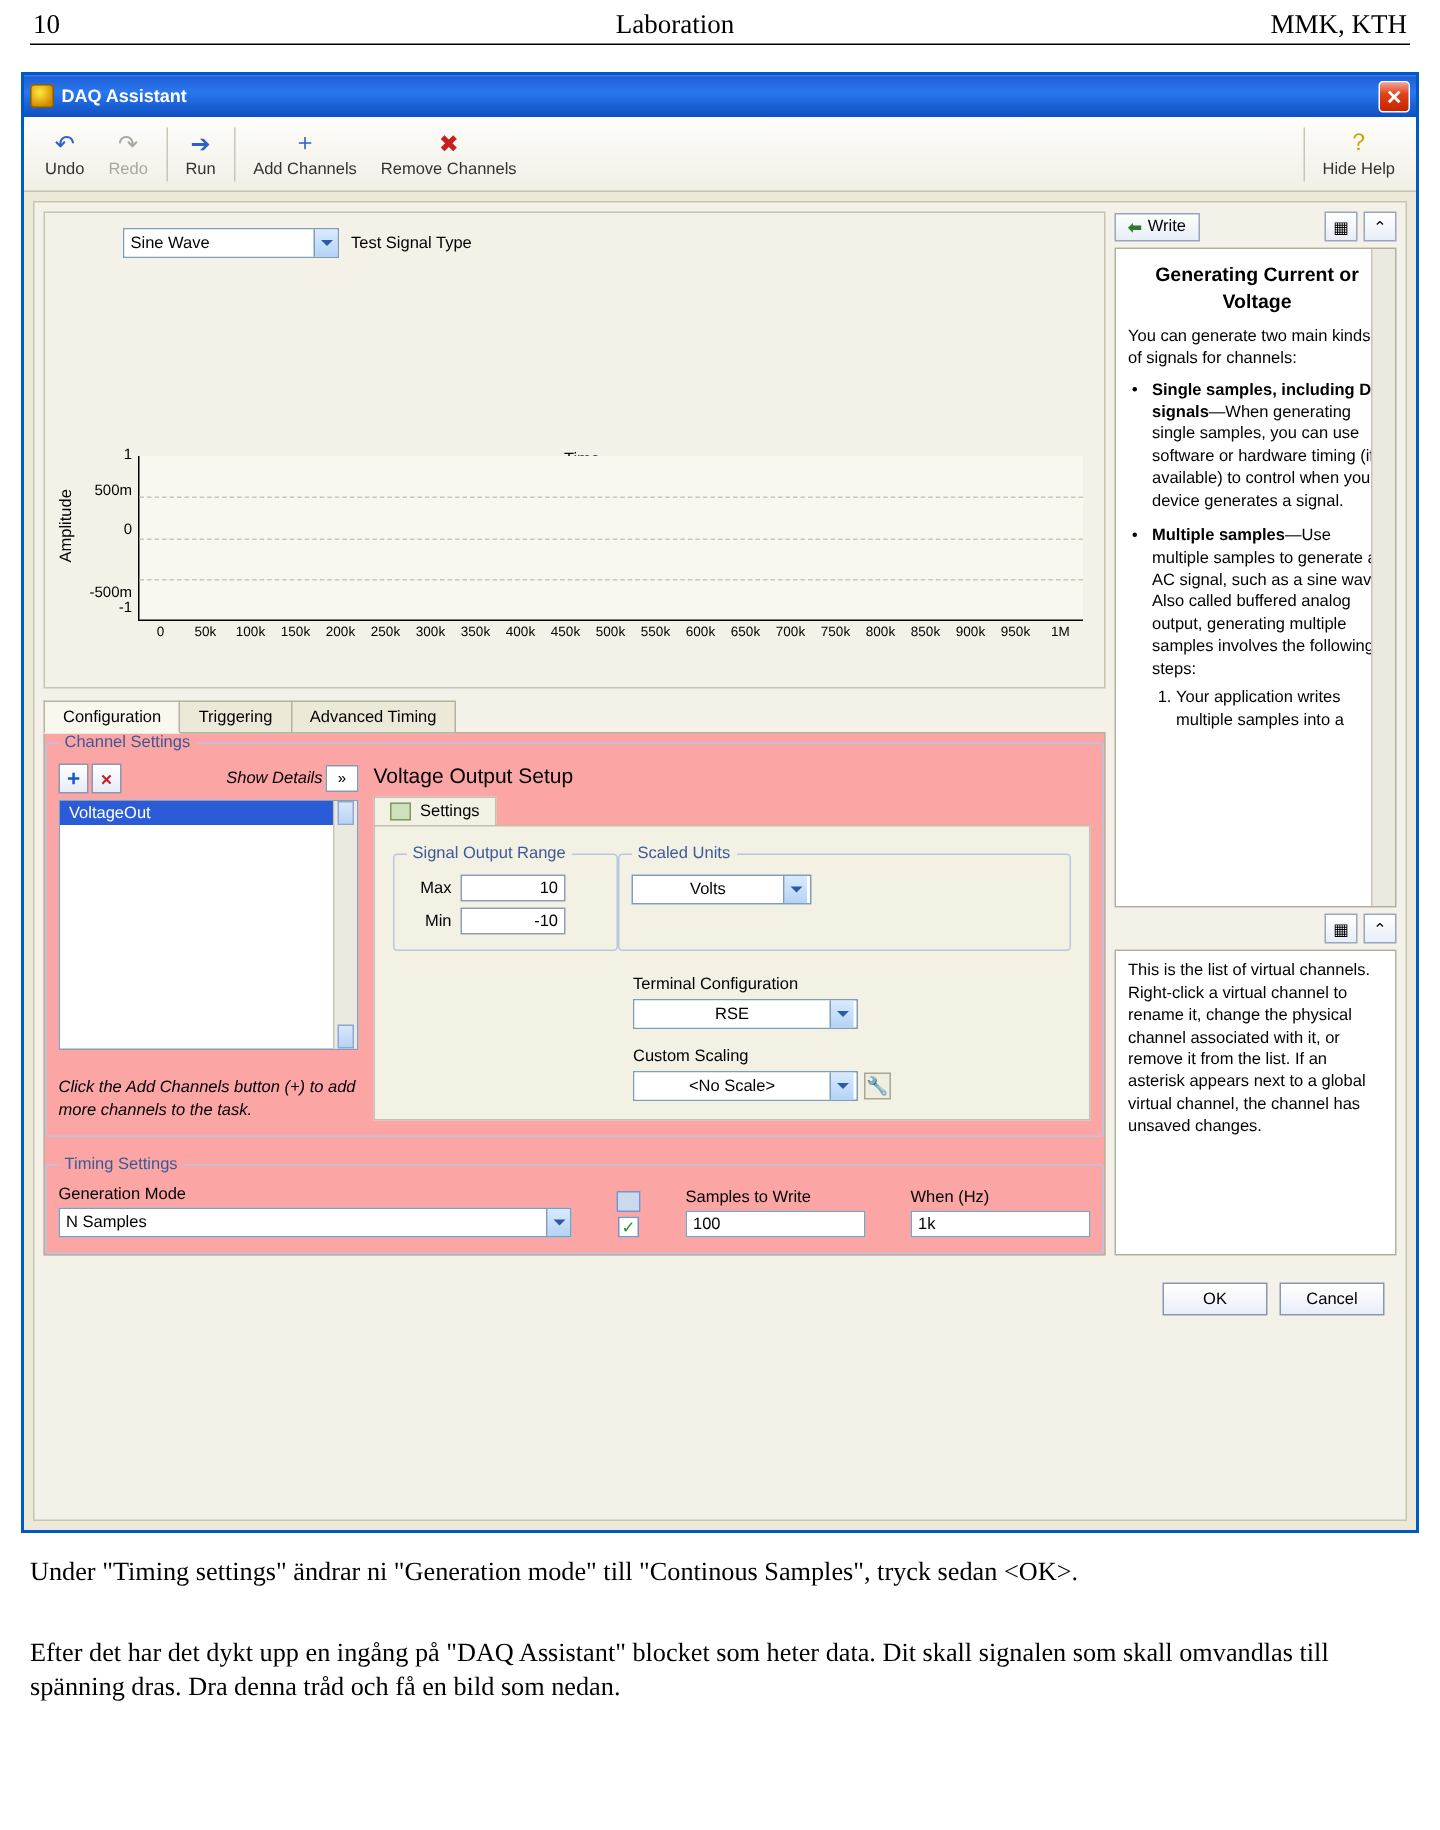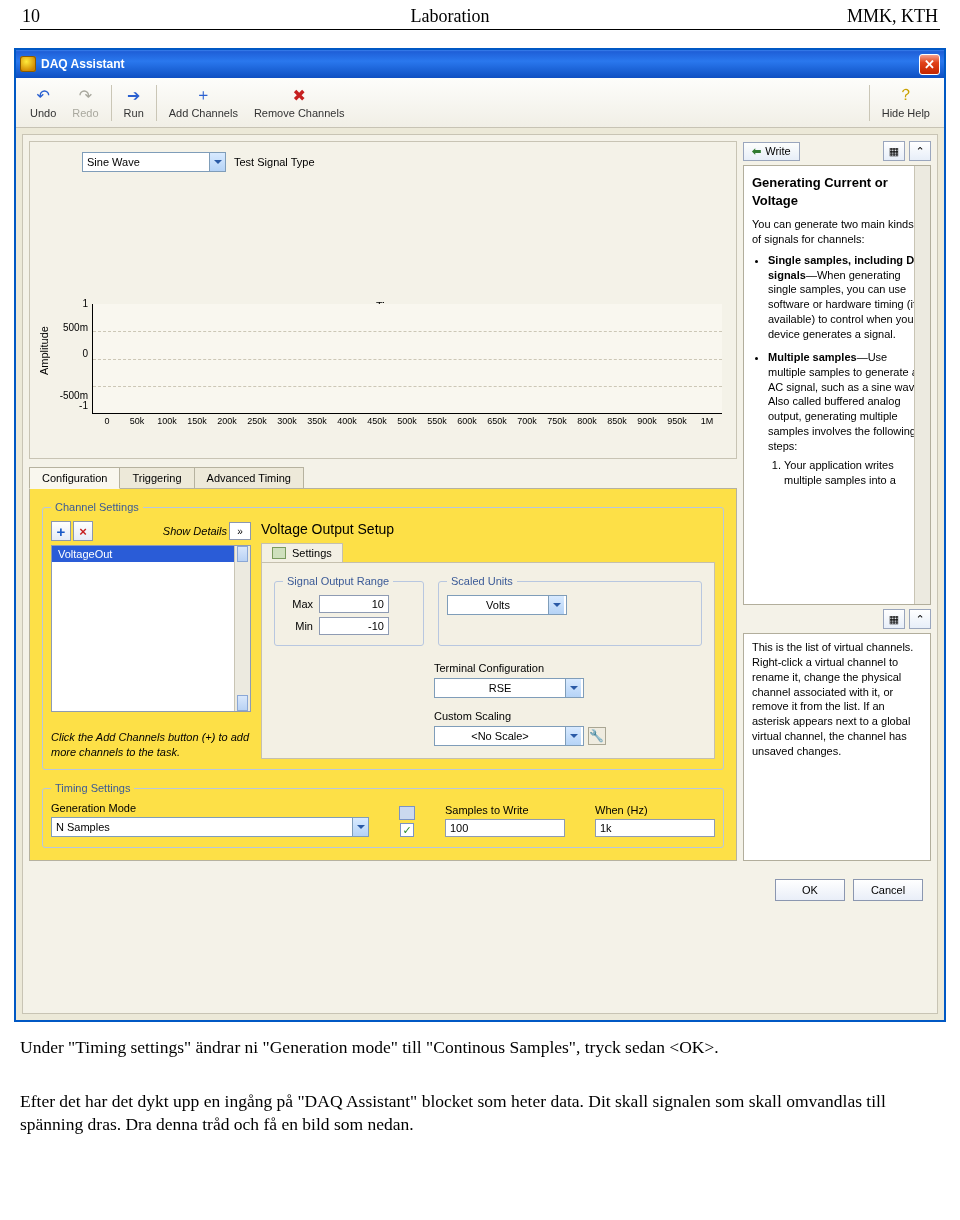--- a/index.html
+++ b/index.html
@@ -44,21 +44,21 @@
   .plot .xlbl { text-align: center; font-size: 11px; margin-top: 2px; }
   .plot .grid { position: absolute; left: 44px; right: 6px; top: 4px; height: 110px; background: #f9f7ef; border-bottom: 1px solid #000; border-left: 1px solid #000; }
   .plot .ytick { position: absolute; left: 6px; width: 34px; text-align: right; font-size: 10px; }
   .plot .xticks { position: absolute; left: 44px; right: 6px; top: 116px; font-size: 9px; display: flex; justify-content: space-between; }
   .plot .xticks span{flex:1;text-align:center;white-space:nowrap;}
   .gridline { position:absolute; left:0; right:0; border-top:1px dashed #ccc7b6; }
 
   .tabs { display: flex; margin-top: 2px; }
   .tab { padding: 4px 12px; border: 1px solid #b6b29f; background: #ede9d9; font-size: 11px; position: relative; margin-right: -1px; }
   .tab.active { background: #f9f7ee; border-bottom-color: #f9f7ee; z-index: 2; }
-  .tabpanel { border: 1px solid #b6b29f; background: #fde047; padding: 12px; margin-top: -1px; }
+  .tabpanel { border: 1px solid #b6b29f; background: #fca5a5; padding: 0; margin-top: -1px; }
 
   fieldset.xp { border: 1px solid #b8c7e0; border-radius: 3px; padding: 8px 8px 10px; margin: 0; }
   fieldset.xp > legend { color: #3b5a97; font-size: 11px; padding: 0 4px; }
 
   .chan-row { display: flex; gap: 10px; }
   .chan-list-wrap { width: 200px; display: flex; flex-direction: column; }
   .chan-toolbar { display: flex; align-items: center; gap: 2px; margin-bottom: 4px; }
   .sq-btn { width: 20px; height: 20px; border: 1px solid #8b97b0; background: linear-gradient(#fff,#e6ecf6); display:flex;align-items:center;justify-content:center; font-weight:bold; }
   .sq-btn.add { color:#1a5ac7; font-size:15px; }
   .sq-btn.rem { color:#c62020; font-size:13px; }
@@ -69,21 +69,21 @@
   .chan-list-box .vsb { position:absolute; right:0; top:0; bottom:0; width:16px; background:#eceae0; border-left:1px solid #c8c4b4; }
   .chan-list-box .vsb::before,.chan-list-box .vsb::after{content:"";position:absolute;left:2px;right:2px;height:14px;background:linear-gradient(#d9e7fb,#b9d2f4);border:1px solid #8aa7d6;}
   .chan-list-box .vsb::before{top:0;} .chan-list-box .vsb::after{bottom:0;}
   .chan-hint { font-style: italic; font-size: 11px; margin-top: 18px; line-height: 1.3; }
 
   .setup-col { flex: 1; }
   .setup-title { font-size: 14px; margin: 0 0 6px; }
   .subtab { display:inline-flex; align-items:center; gap:6px; padding:3px 10px; background:#f3f0e4; border:1px solid #c5c0ae; border-bottom:none; font-size:11px; }
   .subtab .ic{width:14px;height:12px;background:#cfe0bd;border:1px solid #7a9a5e;}
   .setup-body { border:1px solid #c5c0ae; background:#f3f0e4; padding:12px; }
-  .frow { display:flex; gap:14px; margin-bottom:16px; }
+  .frow { display:flex; margin-bottom:16px; }
   .ffield { display:flex; flex-direction:column; gap:4px; font-size:11px; }
   .ffield .pair { display:flex; align-items:center; gap:6px; }
   .ffield .pair .k{width:30px;text-align:right;}
   .txt { background:#fff; border:1px solid #8e9bb3; height:18px; padding:0 4px; font:inherit; text-align:right; }
   .wrench { width:18px;height:18px;border:1px solid #a9a693;background:#efece0;display:flex;align-items:center;justify-content:center;font-size:12px;color:#555;}
 
   .timing-row { display:flex; gap:30px; align-items:flex-end;}
   .timing-row .col { display:flex; flex-direction:column; gap:3px; font-size:11px; }
   .stack-dd { display:flex; align-items:center; gap:4px;}
   .mini-ic{width:16px;height:14px;background:#cbd9ef;border:1px solid #7a93c6;}
@@ -91,21 +91,21 @@
 
   .btn-row { display:flex; justify-content:flex-end; gap:8px; margin:18px 8px 6px;}
   .btn { min-width:70px; height:22px; border:1px solid #8b97b0; background:linear-gradient(#fff,#e9eef8); padding:0 14px; font:inherit; }
 
   
   .help-bar { display:flex; align-items:center; gap:4px; }
   .help-nav { border:1px solid #9aa6bd; background:linear-gradient(#fdfefc,#e7eef8); display:flex; align-items:center; padding:2px 8px; gap:4px; font-size:11px; }
   .sq-ic { width:22px; height:20px; border:1px solid #9aa6bd; background:linear-gradient(#fff,#e7eef8); display:flex; align-items:center;justify-content:center; }
   .help-panel { border:1px solid #b2ae9c; background:#fff; font-size:11px; line-height:1.35; padding:6px 6px 6px 8px; position:relative; }
   .help-panel .vsb { position:absolute; right:0; top:0; bottom:0; width:16px; background:#eceae0; border-left:1px solid #c8c4b4; }
-  .help-h { font-family: Verdana, Arial, sans-serif; font-weight:bold; font-size:13px; margin:2px 0 8px; }
+  .help-h { font-family: Verdana, Arial, sans-serif; font-weight:bold; font-size:13px; margin:2px 0 8px;text-align:center; }
   .help-panel ul{margin:6px 0 0 16px;padding:0;}
   .help-panel li{margin-bottom:8px;}
 
   
   .doc-body { padding: 14px 20px 26px; font-size: 17.5px; line-height: 1.35; }
   .doc-body p { margin: 0 0 30px; }
 </style>
 </head>
 <body>
 

